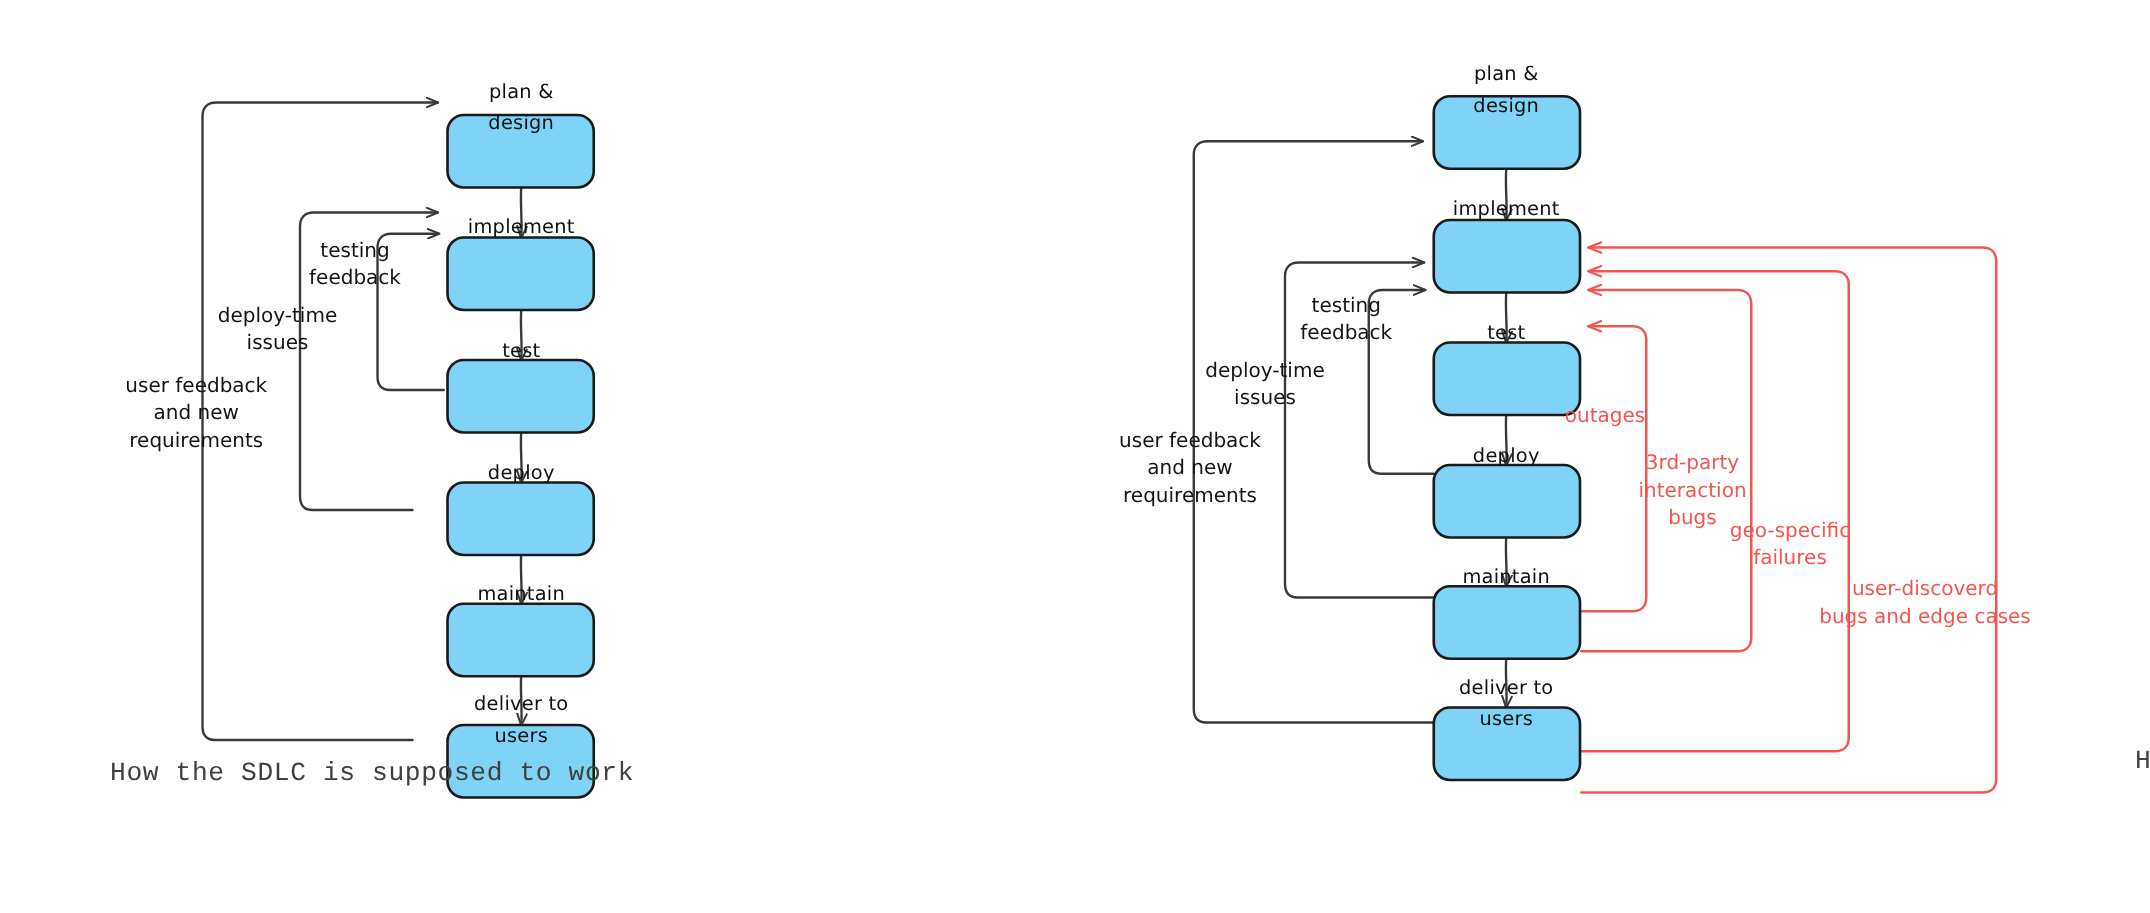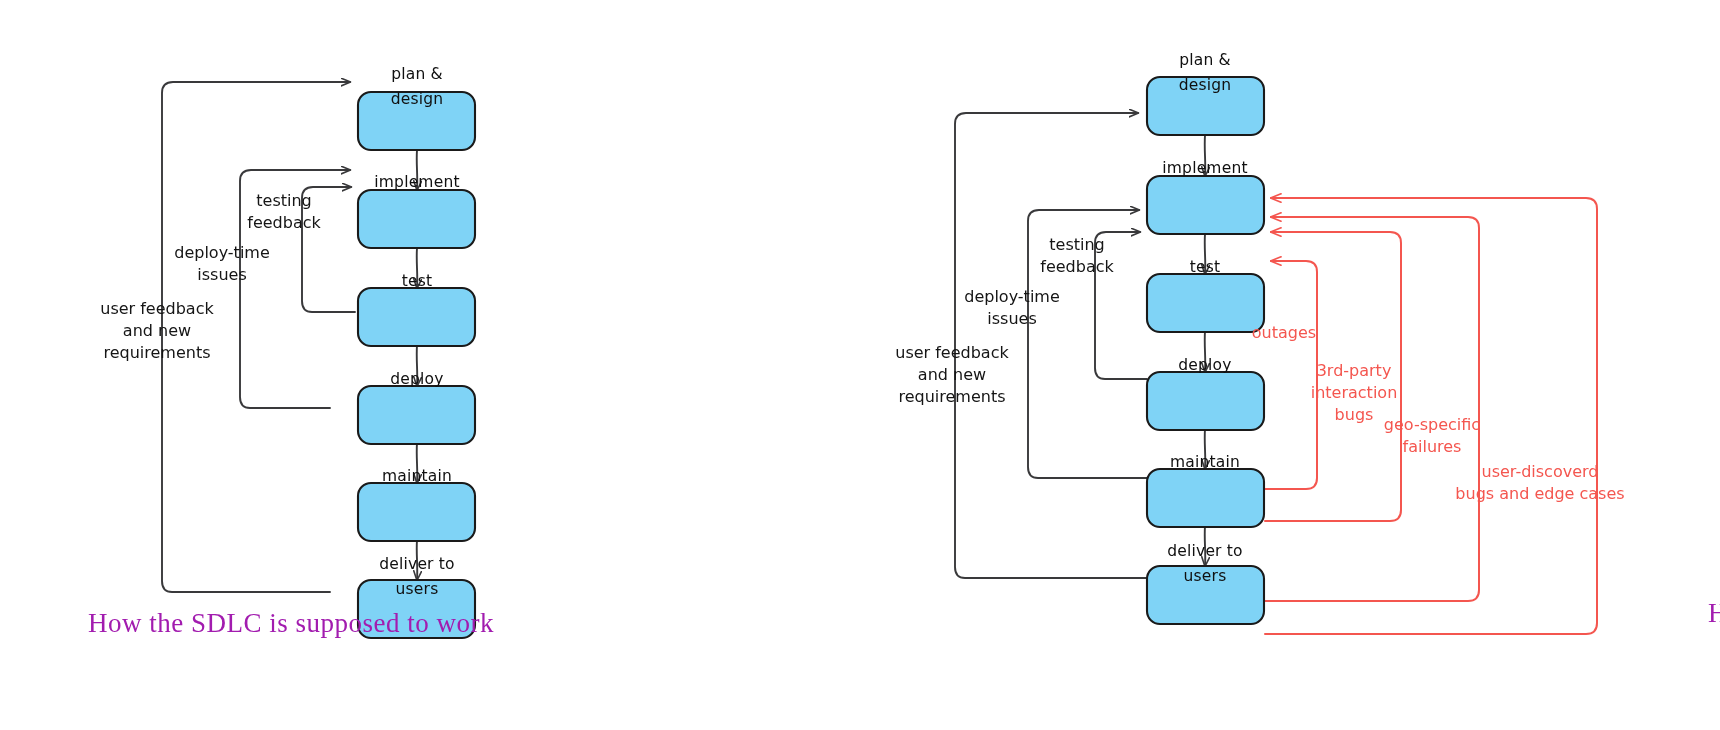--- a/index.html
+++ b/index.html
@@ -73,23 +73,23 @@
   }
   .edge-label-red {
     font-family: "DejaVu Sans", sans-serif;
     font-size: 16px;
     fill: #f4564f;
     text-anchor: middle;
     dominant-baseline: middle;
   }
   .caption {
     position: absolute;
-    font-family: Liberation Serif, serif;
-    font-size: 27px;
-    color: #a21caf;
+    font-family: Liberation Mono, monospace;
+    font-size: 21px;
+    color: #404040;
     letter-spacing: 0.5px;
     white-space: nowrap;
   }
   #caption-left  { left: 88px;  top: 608px; }
   #caption-right { left: 848px; top: 598px; }
 </style>
 </head>
 <body>
 
 <div id="root">

